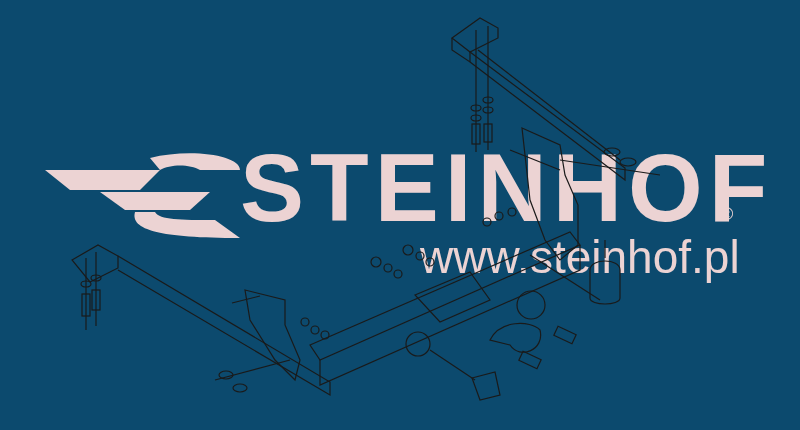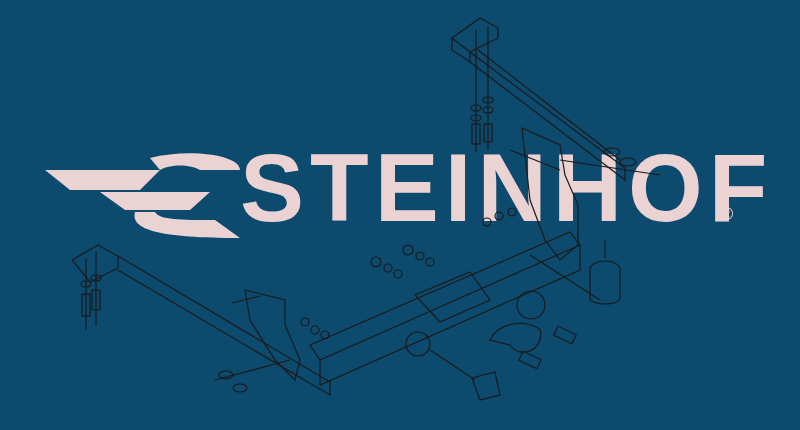--- a/index.html
+++ b/index.html
@@ -16,20 +16,21 @@
 <div class="canvas">
 
   <svg class="logo" width="220" height="90" viewBox="0 0 220 90">
     <path d="M5 20 L120 20 L100 40 L30 40 Z" fill="#ecd3d3"></path>
     <path d="M60 42 L170 42 L150 60 L85 60 Z" fill="#ecd3d3"></path>
     <path d="M110 8 C150 -2 200 5 200 20 L160 20 C150 14 130 14 120 20 Z" fill="#ecd3d3"></path>
     <path d="M95 62 C90 80 120 88 200 88 L175 70 C140 70 120 70 115 62 Z" fill="#ecd3d3"></path>
   </svg>
   <div class="wm-brand">STEINHOF</div>
   <div class="wm-reg">®</div>
+  <div class="wm-url">www.steinhof.pl</div>
 
   <svg class="drawing" width="800" height="430" viewBox="0 0 800 430" fill="none" stroke="#1a1a1a" stroke-width="1.2">
 
     <g>
       <path d="M452 38 L480 18 L498 28 L498 38 L470 52 Z"></path>
       <path d="M452 38 L452 50 L470 62 L470 52"></path>
       <path d="M470 52 L625 168 L625 180 L470 62"></path>
       <path d="M478 50 L620 160"></path>
     </g>
 

